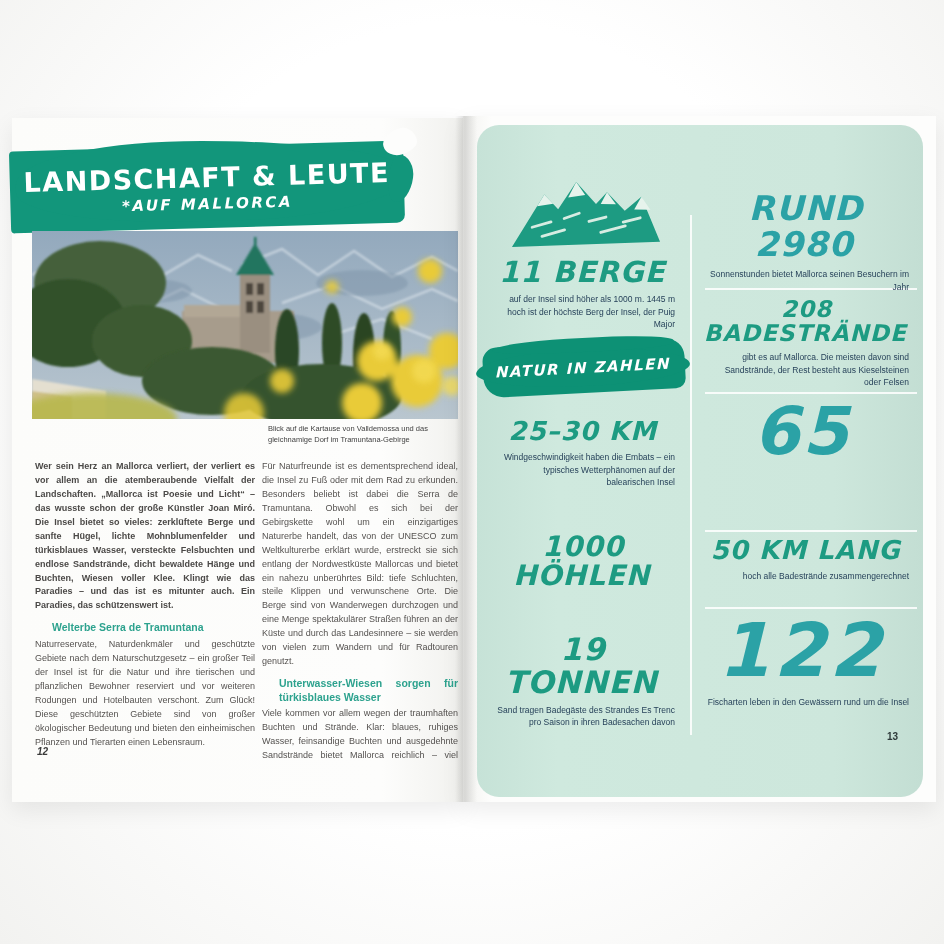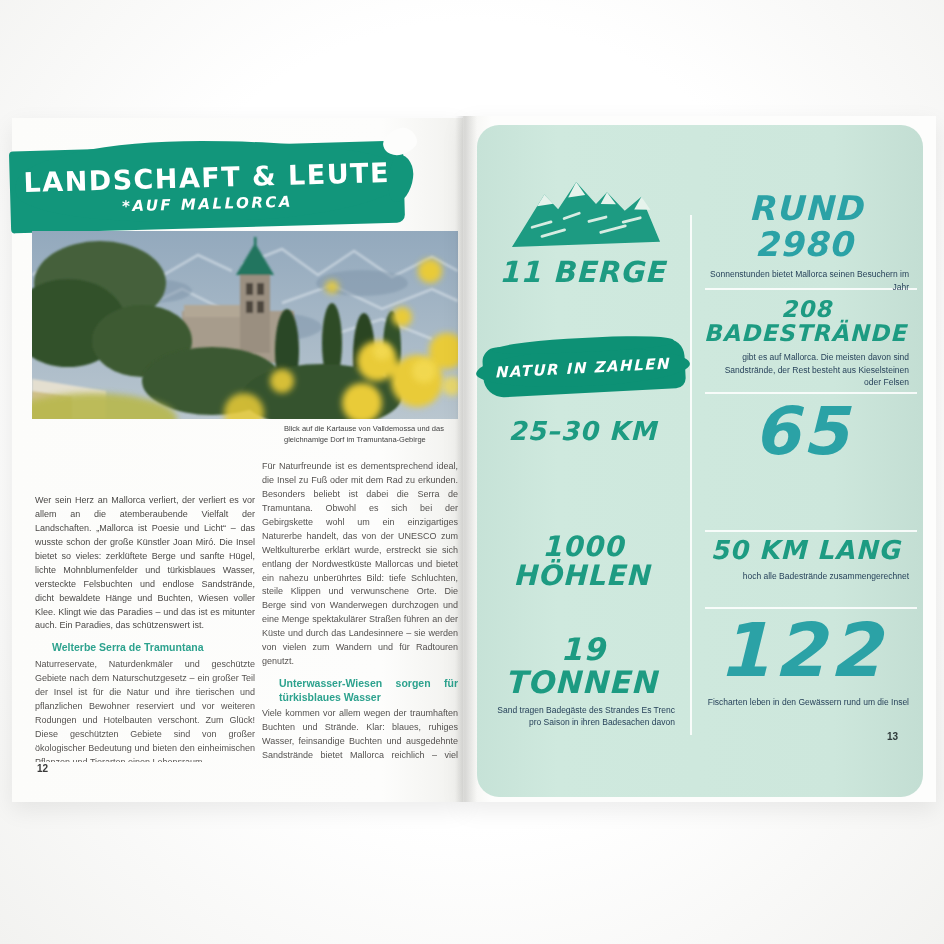--- a/index.html
+++ b/index.html
@@ -47,33 +47,33 @@
   .banner-subtitle{
     position:relative;z-index:1;font-size:15px;font-weight:700;font-style:italic;
     letter-spacing:2.5px;margin-top:2px;font-family:"DejaVu Sans",sans-serif;
   }
   .photo{
     position:absolute;left:20px;top:113px;width:426px;height:188px;
     overflow:hidden;background:#9db0c0;
   }
   .photo svg{display:block;width:100%;height:100%;}
   .photo-caption{
-    position:absolute;left:272px;top:306px;width:188px;
+    position:absolute;left:256px;top:306px;width:188px;
     font-size:7.5px;line-height:1.45;color:#3f3f3f;
   }
   .textcol{position:absolute;overflow:hidden;text-align:justify;}
   .col1{left:23px;top:342px;width:220px;height:302px;}
   .col2{left:250px;top:342px;width:196px;height:302px;}
   .textcol p{margin:0 0 8px 0;font-size:9px;line-height:1.55;color:#555250;}
-  .textcol p.intro{font-weight:400;color:#4b4947;margin-top:34px;}
+  .textcol p.intro{font-weight:700;color:#4b4947;}
   .textcol h3{
     margin:4px 0 3px 17px;font-size:10.5px;font-weight:800;color:#2da28e;line-height:1.3;
   }
   .pagenum{position:absolute;font-size:10px;font-weight:800;color:#3a3a3a;}
-  .pagenum-left{left:25px;top:645px;}
+  .pagenum-left{left:25px;top:628px;font-style:italic;}
 
   
   .page-right-sheet{
     position:absolute;left:463px;top:116px;width:473px;height:686px;
     background:linear-gradient(90deg,#f3f3f0 0%,#fdfdfc 6%,#fdfdfc 100%);
     box-shadow:0 8px 22px rgba(0,0,0,.08);
   }
   .mint-card{
     position:absolute;left:14px;top:9px;width:446px;height:672px;border-radius:22px;
     background:linear-gradient(90deg,#c6e2d7 0%,#cfe9de 18%,#cde7dc 80%,#c3ded3 100%);
@@ -266,28 +266,30 @@
                 <path d="M24 52 l20 -5"></path>
                 <path d="M34 62 l24 -6"></path>
                 <path d="M58 44 l16 -5"></path>
                 <path d="M84 48 l18 -4"></path>
                 <path d="M96 60 l26 -6"></path>
                 <path d="M120 50 l18 -4"></path>
               </g>
             </svg>
           </span>
           <div class="stat-value v-green sz-29">11 BERGE</div>
+          <div class="stat-caption">auf der Insel sind höher als 1000 m. 1445 m hoch ist der höchste Berg der Insel, der Puig Major</div>
         </div>
 
         <div class="natur-banner">
           <div class="natur-label">NATUR IN ZAHLEN</div>
         </div>
 
         <div class="stat stat-l s3">
           <div class="stat-value v-green sz-26">25–30 KM</div>
+          <div class="stat-caption">Windgeschwindigkeit haben die Embats – ein typisches Wetterphänomen auf der balearischen Insel</div>
         </div>
 
         <div class="stat stat-l s5">
           <div class="stat-value v-green sz-28">1000 HÖHLEN</div>
         </div>
 
         <div class="stat stat-l s7">
           <div class="stat-value v-green sz-31">19 TONNEN</div>
           <div class="stat-caption">Sand tragen Badegäste des Strandes Es Trenc pro Saison in ihren Badesachen davon</div>
         </div>

